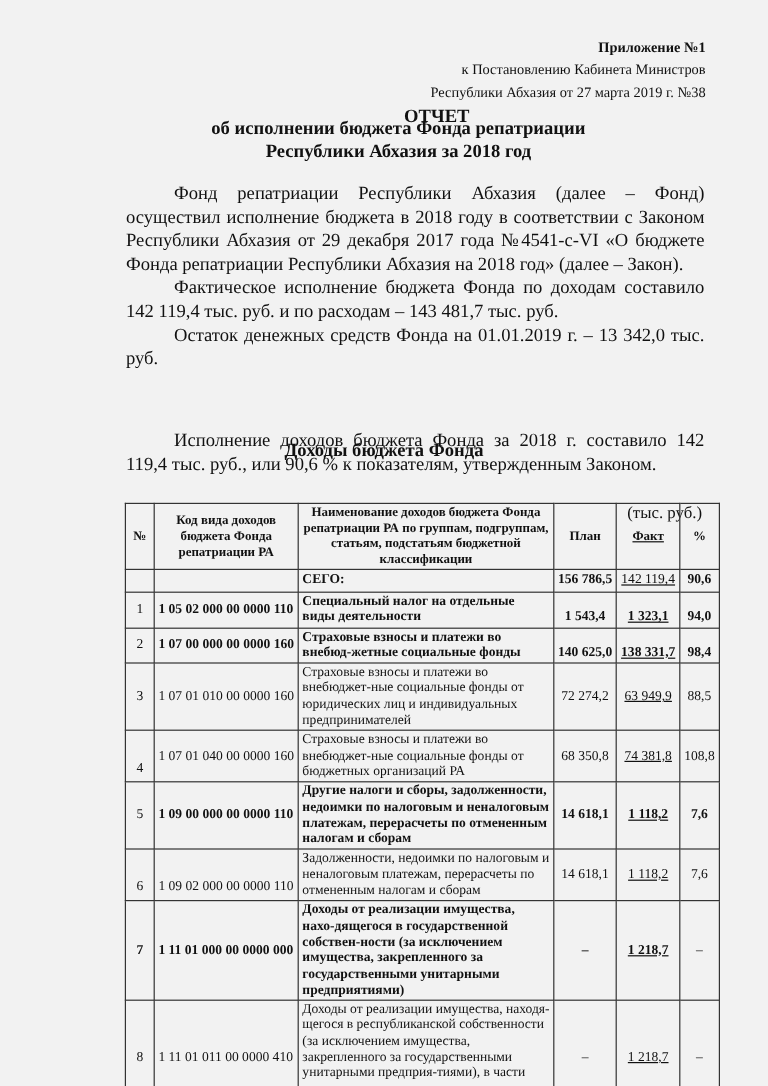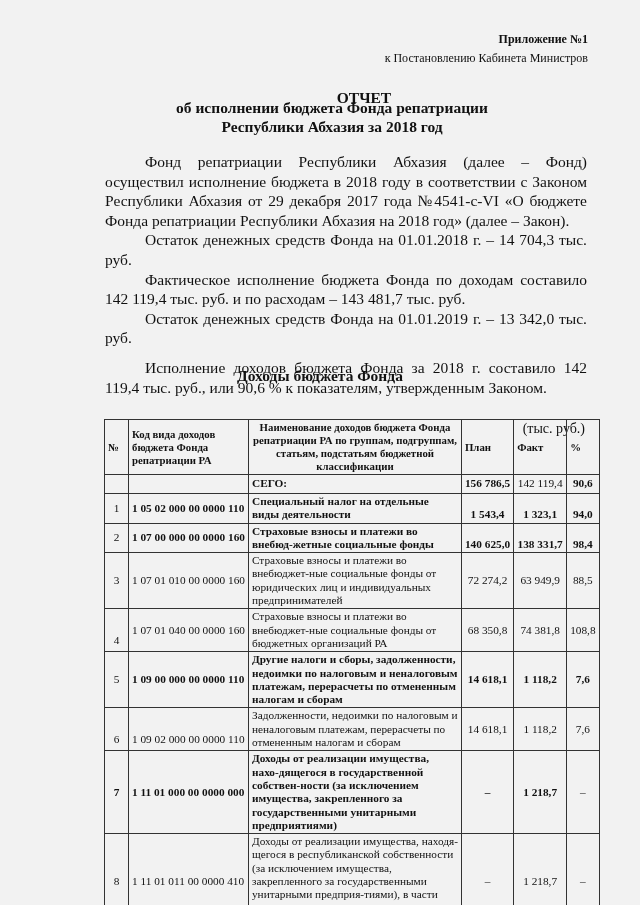--- a/index.html
+++ b/index.html
@@ -22,50 +22,50 @@
   .sect { position:absolute; left:0; width:640px; top:331px; text-align:center; font-weight:bold; font-size:15.5px;margin-top:36px; }
   .p2 { top:358px; }
   .units { position:absolute; right:55px; top:421px; font-size:14px; }
   table.inc {
     position:absolute; left:104px; top:419px;
     border-collapse:collapse;
     font-size:11.3px; line-height:13.3px;
     table-layout:fixed;
   }
   table.inc td, table.inc th { border:1.2px solid #333; padding:1px 3px; vertical-align:middle; }
-  table.inc th { font-weight:bold; text-align:left; font-size:10.8px; line-height:13px; }
+  table.inc th { font-weight:bold; text-align:center; font-size:10.8px; line-height:13px; }
   .c-num { width:17px; text-align:center; }
   .c-code { width:109px; white-space:nowrap; }
   .c-name { width:206px; text-align:left; }
   .c-plan { width:40px; text-align:center; white-space:nowrap; }
-  .c-fact { width:46px; text-align:center; white-space:nowrap; }
+  .c-fact { width:46px; text-align:center; white-space:nowrap;text-decoration:underline; }
   .c-pct { width:24px; text-align:center; white-space:nowrap; }
   tr.bold td { font-weight:bold; }
   tr.bottom td.c-plan, tr.bottom td.c-fact, tr.bottom td.c-pct { vertical-align:bottom; }
   tr.total td { height:16px; }
 </style>
 </head>
 <body>
 
 <div class="page">
 
   <div class="appendix">
     <div class="b">Приложение №1</div>
     <div>к Постановлению Кабинета Министров</div>
+    <div>Республики Абхазия от 27 марта 2019 г. №38</div>
   </div>
 
   <div class="title t1">ОТЧЕТ</div>
   <div class="title t2">
     <div>об исполнении бюджета Фонда репатриации</div>
     <div>Республики Абхазия за 2018 год</div>
   </div>
 
   <div class="body p1">
     <p>Фонд репатриации Республики Абхазия (далее – Фонд) осуществил исполнение бюджета в 2018 году в соответствии с Законом Республики Абхазия от 29 декабря 2017 года №4541-с-VI «О бюджете Фонда репатриации Республики Абхазия на 2018 год» (далее – Закон).</p>
-    <p>Остаток денежных средств Фонда на 01.01.2018 г. – 14 704,3 тыс. руб.</p>
     <p>Фактическое исполнение бюджета Фонда по доходам составило 142 119,4 тыс. руб. и по расходам – 143 481,7 тыс. руб.</p>
     <p>Остаток денежных средств Фонда на 01.01.2019 г. – 13 342,0 тыс. руб.</p>
   </div>
 
   <div class="sect">Доходы бюджета Фонда</div>
 
   <div class="body p2">
     <p>Исполнение доходов бюджета Фонда за 2018 г. составило 142 119,4 тыс. руб., или 90,6 % к показателям, утвержденным Законом.</p>
   </div>
 

